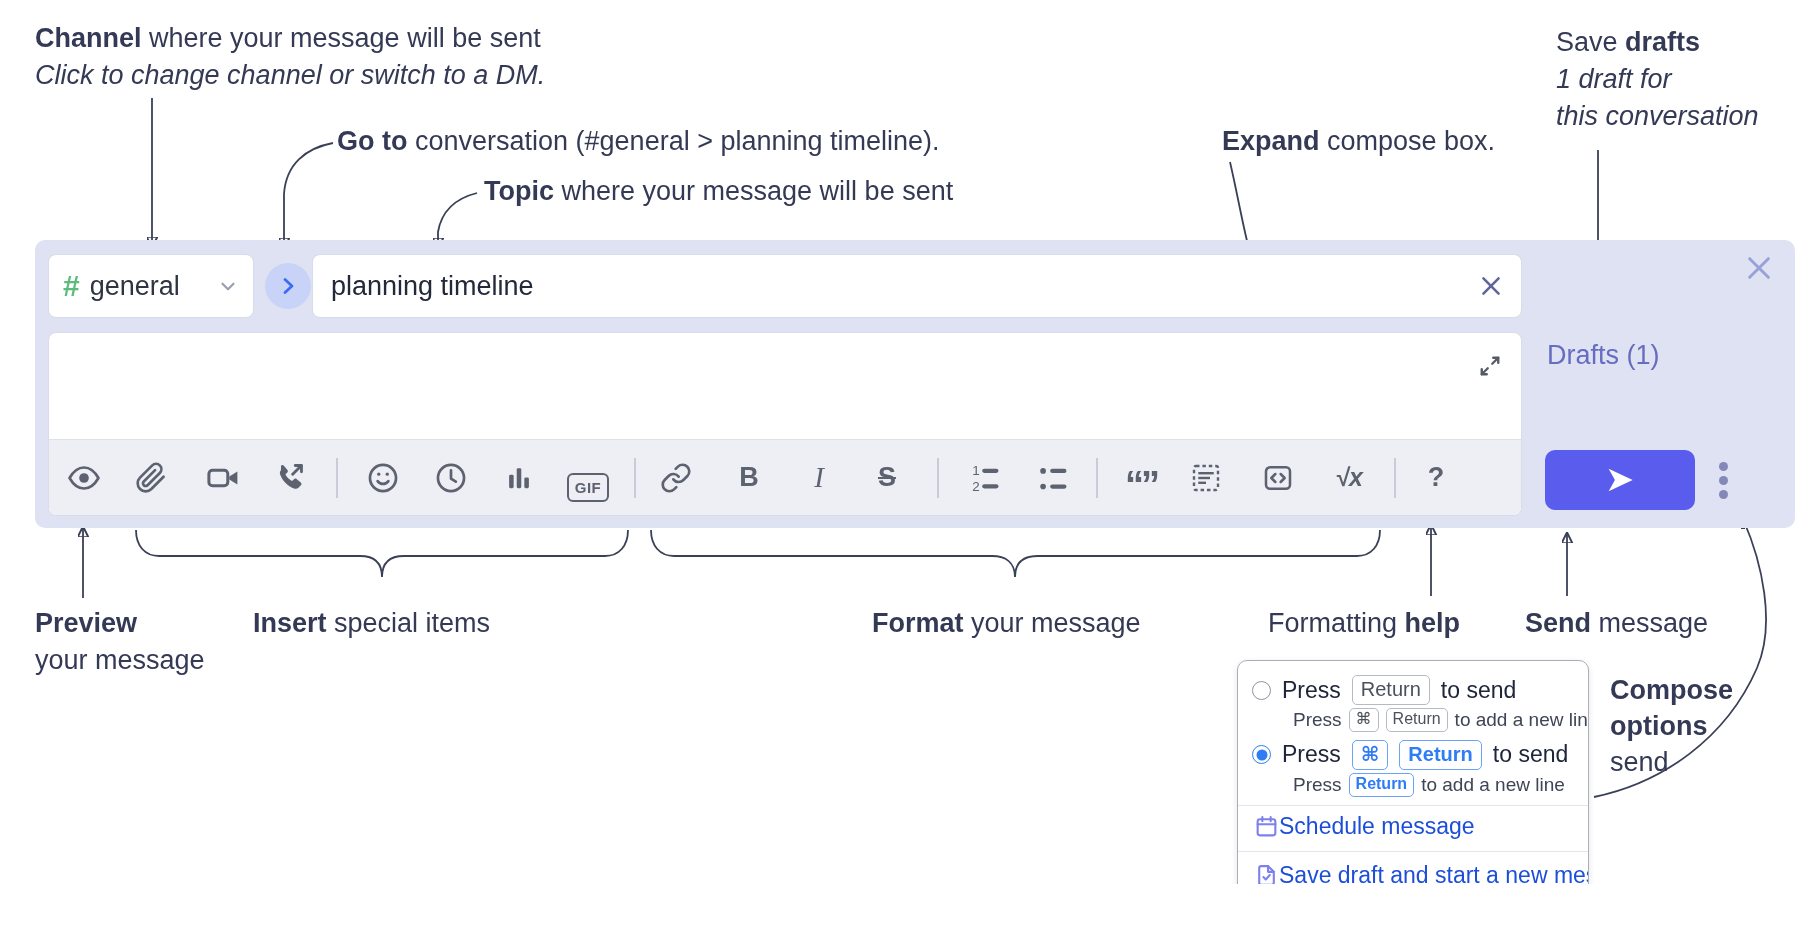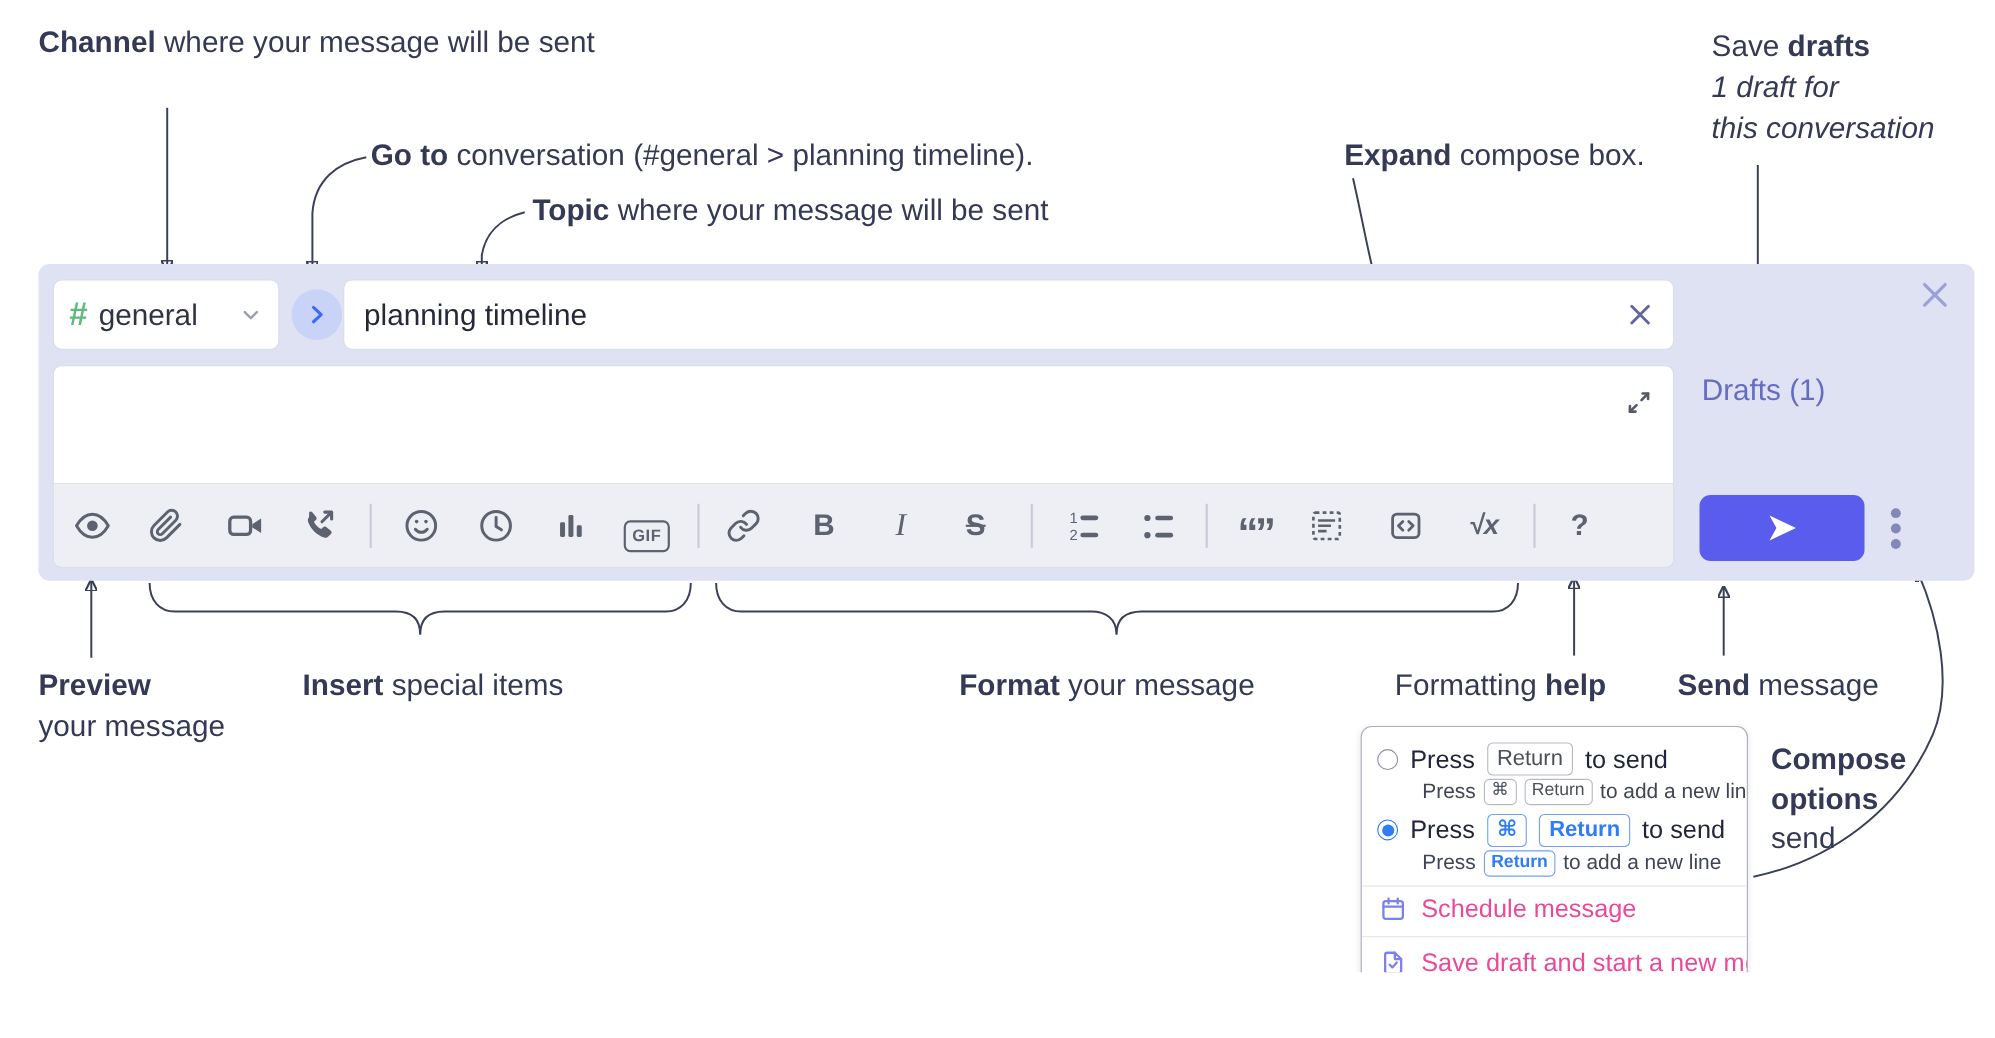--- a/index.html
+++ b/index.html
@@ -76,21 +76,21 @@
              color:#3f4554; white-space:nowrap; }
   .radio { width:19px; height:19px; border-radius:50%; border:1.8px solid #8c93a0; flex:none; position:relative; }
   .radio.sel { border-color:#2e7cf6; }
   .radio.sel::after { content:""; position:absolute; left:50%; top:50%; transform:translate(-50%,-50%);
                       width:11px; height:11px; border-radius:50%; background:#2e7cf6; }
   .chip { border:1.4px solid #b6bac4; border-radius:5px; padding:0px 8px 2px 8px; color:#4a505c;
           font-size:20px; line-height:1.3; background:#fff; }
   .opt-sub .chip { font-size:16px; padding:0 6px 1px 6px; }
   .chip.blue { border-color:#6aa3f8; color:#2e7cf6; font-weight:600; }
   .pm-div { border-top:1px solid #e4e6ec; margin-top:4px; }
-  .pm-item { display:flex; align-items:center; gap:13px; padding:7px 16px; font-size:23px; color:#ec4899;
+  .pm-item { display:flex; align-items:center; padding:7px 16px; font-size:23px; color:#1d4ed8;
              cursor:pointer; white-space:nowrap; }
   .pm-item:first-of-type { padding-top:10px; }
   .pm-item.last { padding:10px 16px 13px 16px; }
   .pm-ico { color:#7c81ee; display:flex; flex:none; }
 </style>
 </head>
 <body>
 
 <div id="canvas">
 
@@ -108,20 +108,21 @@
     <path d="M83 598 L83 528" marker-end="url(#arr)"></path>
     <path d="M1431 596 L1431 526" marker-end="url(#arr)"></path>
     <path d="M1567 596 L1567 534" marker-end="url(#arr)"></path>
     <path d="M1594 797 C1662 783 1726 739 1757 668 C1776 624 1762 562 1743 519" marker-end="url(#arr)"></path>
     <path stroke-width="1.6" d="M136 530 C136 546 145 556 159 556 L360 556 C373 556 382 562 382 577 C382 562 391 556 404 556 L605 556 C619 556 628 546 628 530"></path>
     <path stroke-width="1.6" d="M651 530 C651 546 660 556 674 556 L992 556 C1005 556 1015 562 1015 577 C1015 562 1024 556 1038 556 L1357 556 C1371 556 1380 546 1380 530"></path>
   </svg>
 
   <div class="ann" style="left:35px; top:20px;">
     <div><b>Channel</b><span> where your message will be sent</span></div>
+    <div class="it">Click to change channel or switch to a DM.</div>
   </div>
 
   <div class="ann" style="left:337px; top:123px;">
     <b>Go to</b><span> conversation (#general &gt; planning timeline).</span>
   </div>
 
   <div class="ann" style="left:484px; top:173px;">
     <b>Topic</b><span> where your message will be sent</span>
   </div>
 
@@ -325,21 +326,21 @@
           <i></i>
         </span>
     </button>
   </div>
 
   <div class="ann" style="left:35px; top:605px;">
     <div><b>Preview</b></div>
     <div>your message</div>
   </div>
 
-  <div class="ann" style="left:253px; top:605px;margin-left:22px;">
+  <div class="ann" style="left:253px; top:605px;">
     <b>Insert</b><span> special items</span>
   </div>
 
   <div class="ann" style="left:872px; top:605px;">
     <b>Format</b><span> your message</span>
   </div>
 
   <div class="ann" style="left:1268px; top:605px;">
     <span>Formatting </span><b>help</b>
   </div>

